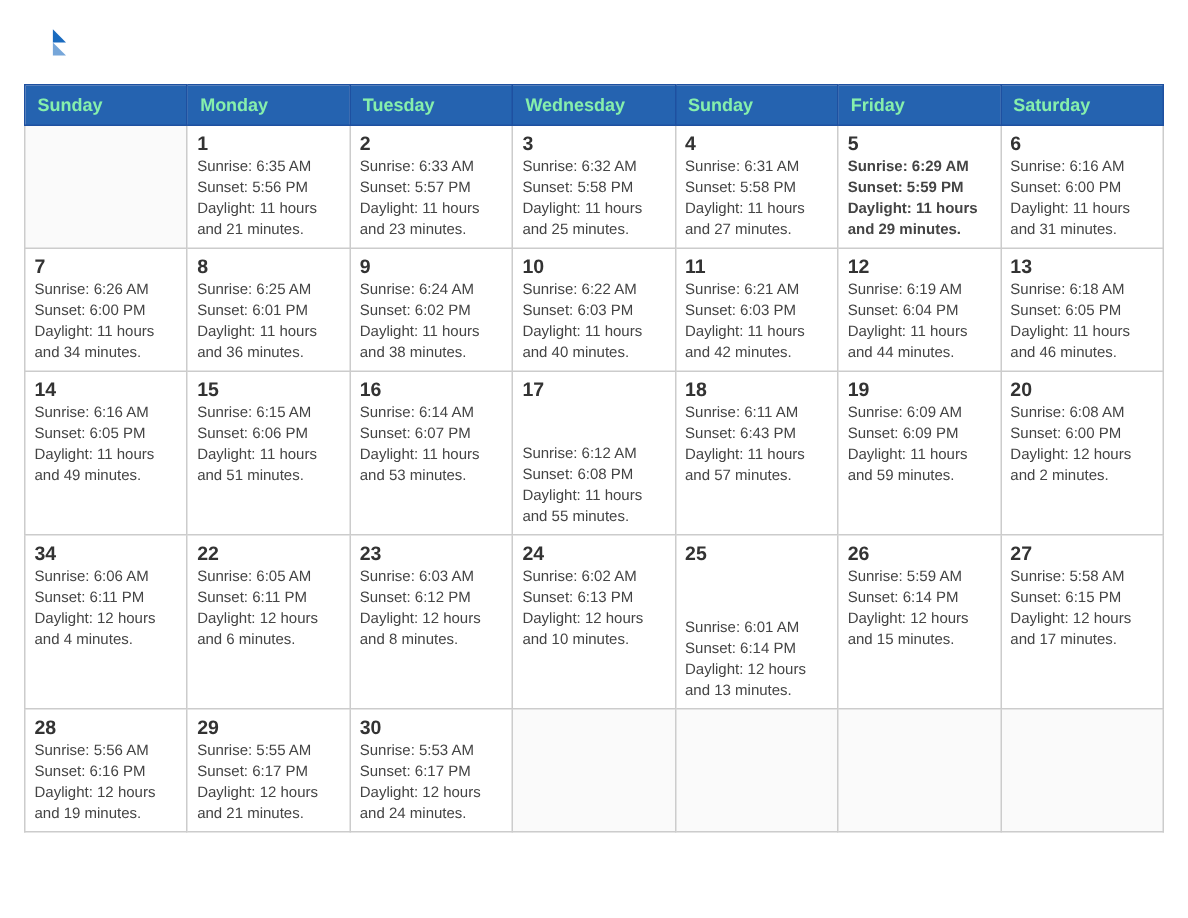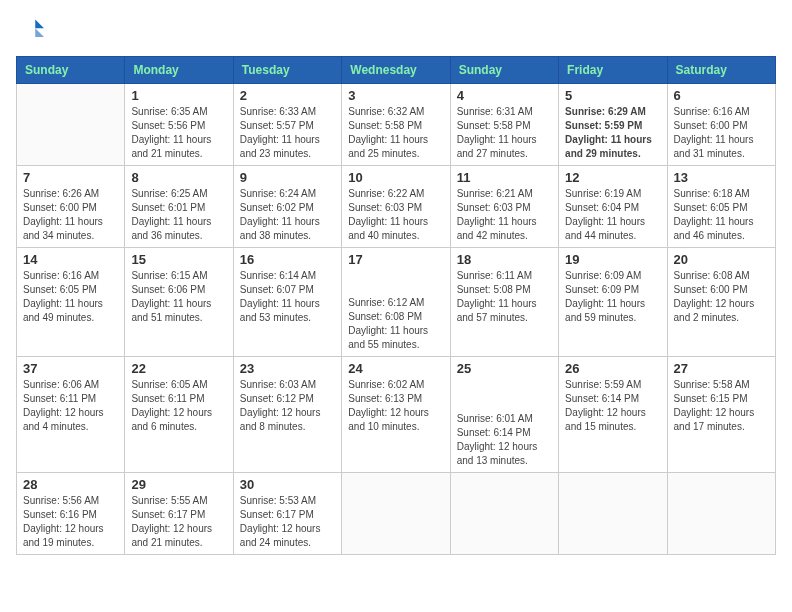--- a/index.html
+++ b/index.html
@@ -237,42 +237,42 @@
         <td>
           <span class="day-num">17</span>
           <div class="cell-info" style="white-space: pre-line; margin-top: 29px;">Sunrise: 6:12 AM
 Sunset: 6:08 PM
 Daylight: 11 hours
 and 55 minutes.</div>
         </td>
         <td>
           <span class="day-num">18</span>
           <div class="cell-info" style="white-space: pre-line;">Sunrise: 6:11 AM
-Sunset: 5:08 PM
+Sunset: 6:43 PM
 Daylight: 11 hours
 and 57 minutes.</div>
         </td>
         <td>
           <span class="day-num">19</span>
           <div class="cell-info" style="white-space: pre-line;">Sunrise: 6:09 AM
 Sunset: 6:09 PM
 Daylight: 11 hours
 and 59 minutes.</div>
         </td>
         <td>
           <span class="day-num">20</span>
           <div class="cell-info" style="white-space: pre-line;">Sunrise: 6:08 AM
 Sunset: 6:00 PM
 Daylight: 12 hours
 and 2 minutes.</div>
         </td>
       </tr>
       <tr>
         <td>
-          <span class="day-num">37</span>
+          <span class="day-num">34</span>
           <div class="cell-info" style="white-space: pre-line;">Sunrise: 6:06 AM
 Sunset: 6:11 PM
 Daylight: 12 hours
 and 4 minutes.</div>
         </td>
         <td>
           <span class="day-num">22</span>
           <div class="cell-info" style="white-space: pre-line;">Sunrise: 6:05 AM
 Sunset: 6:11 PM
 Daylight: 12 hours

